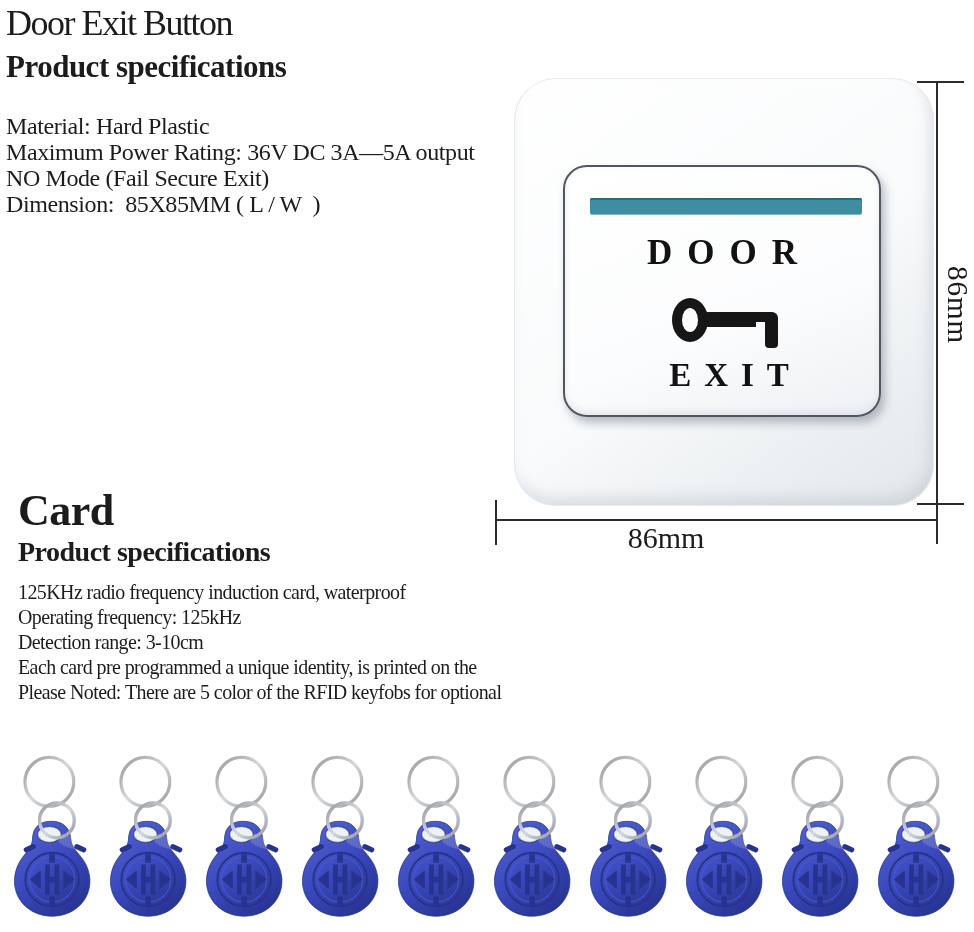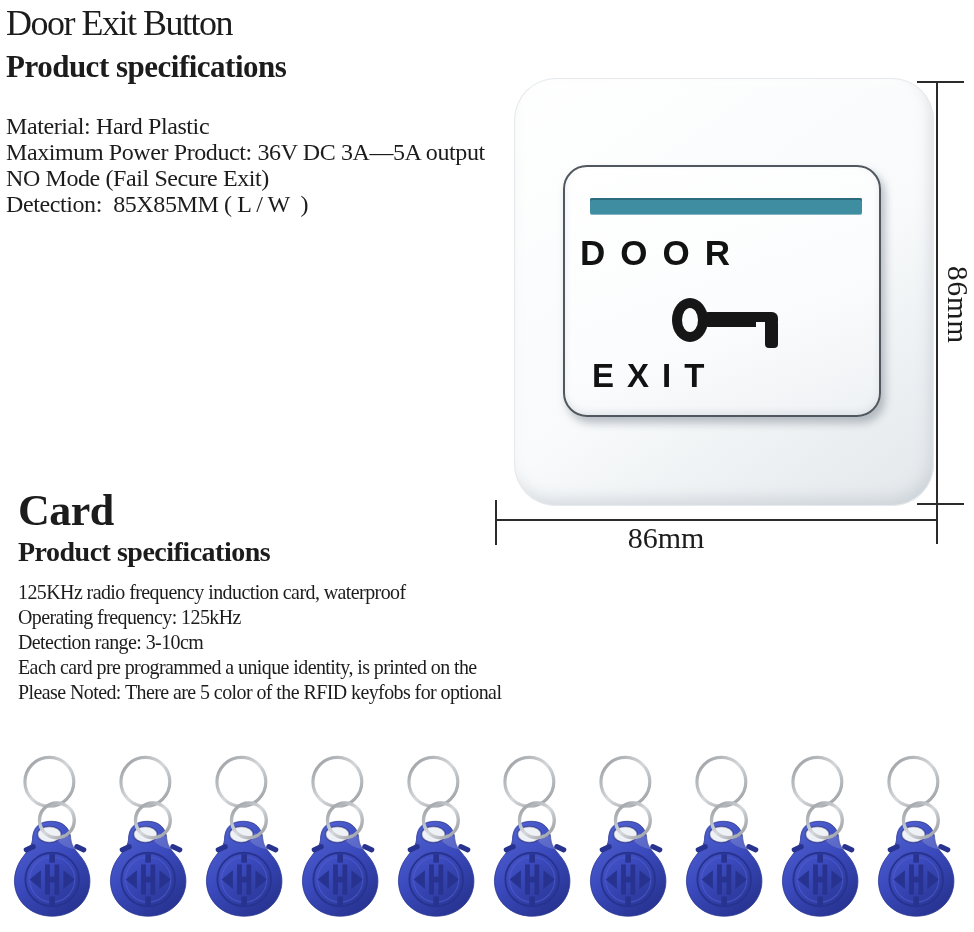--- a/index.html
+++ b/index.html
@@ -25,22 +25,22 @@
     border:2px solid var(--button-border,#51575e);
     box-shadow:4px 6px 9px rgba(120,130,142,.5), inset 0 -3px 6px rgba(190,198,205,.35);
   }
   .stripe{
     position:absolute;left:25px;top:31px;width:272px;height:17px;
     background:var(--stripe-teal,#3f8da0);
     box-shadow:inset 0 2px 0 var(--stripe-edge,#2b6b7d), inset 0 -1px 0 rgba(255,255,255,.35);
     border-radius:2px;
   }
   .door-word,.exit-word{
-    position:absolute;left:0;right:0;text-align:left;
-    font-family:Liberation Sans, sans-serif;font-weight:bold;color:#121212;
+    position:absolute;left:0;right:0;text-align:center;
+    font-family:Liberation Serif, serif;font-weight:bold;color:#121212;
   }
   .door-word{top:66px;font-size:35px;letter-spacing:15px;padding-left:15px;}
   .exit-word{top:190px;font-size:33px;letter-spacing:13px;padding-left:27px;}
   .key-svg{position:absolute;left:107px;top:131px;width:106px;height:50px;}
   
   .dim{position:absolute;background:var(--dimension-line,#2b2b2b);}
   .dim-label{position:absolute;font-size:30px;color:var(--text,#1c1c1c);}
   .h-label{left:566px;top:521px;width:200px;text-align:center;}
   .v-label{left:941px;top:266px;writing-mode:vertical-rl;font-size:29px;letter-spacing:1px;}
   
@@ -73,23 +73,23 @@
         <stop offset="1" style="stop-color:var(--ring-silver-dark,#94979b)"></stop>
       </linearGradient>
     </defs>
   </svg>
 
   <section class="sec1">
     <div class="title">Door Exit Button</div>
     <div class="subtitle">Product specifications</div>
     <div class="specs">
       <div class="spec-line">Material: Hard Plastic</div>
-      <div class="spec-line">Maximum Power Product: 36V DC 3A—5A output</div>
+      <div class="spec-line">Maximum Power Rating: 36V DC 3A—5A output</div>
       <div class="spec-line">NO Mode (Fail Secure Exit)</div>
-      <div class="spec-line">Detection:  85X85MM ( L / W  )</div>
+      <div class="spec-line">Dimension:  85X85MM ( L / W  )</div>
     </div>
   </section>
 
   <figure class="plate" style="margin:0;">
     <div class="exit-btn">
       <div class="stripe"></div>
       <div class="door-word">DOOR</div>
       <svg class="key-svg" viewBox="0 0 106 50">
         <ellipse cx="18" cy="22" rx="18" ry="22" style="fill:var(--key-black,#161616)"></ellipse>
         <ellipse cx="18" cy="22" rx="8" ry="12" fill="#fafbfc"></ellipse>

